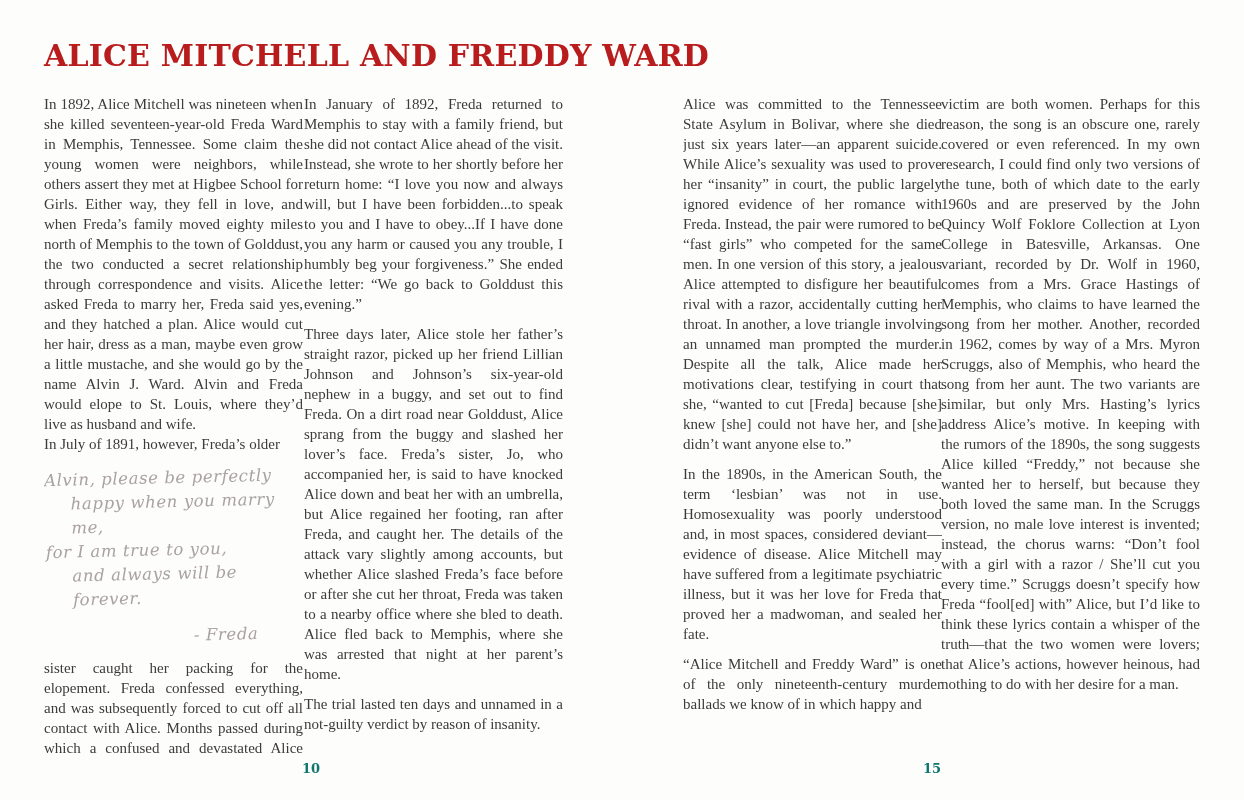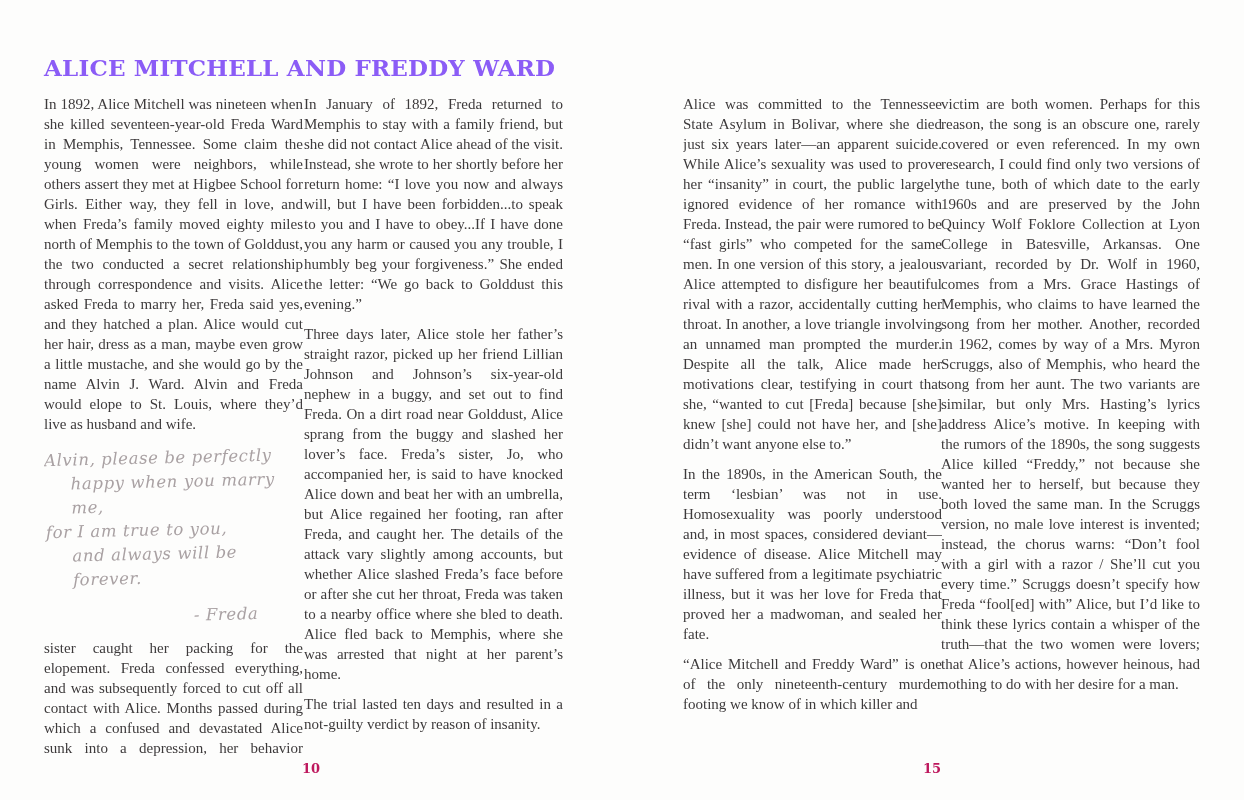--- a/index.html
+++ b/index.html
@@ -6,23 +6,22 @@
   html,body { width:1244px; height:800px; }
   body {
     position:relative;
     background:#fdfdfc;
     font-family:"Liberation Serif", serif;
     overflow:hidden;
   }
   .page-title {
     position:absolute; left:44px; top:38px;
     font-family:"DejaVu Serif", serif;
-    font-weight:700; font-size:23px; letter-spacing:0.2px;
-    color:#8b5cf6;
-    margin-top:16px;
+    font-weight:700; font-size:30px; letter-spacing:0.2px;
+    color:#b91c1c;
   }
   .col {
     position:absolute; top:94px; width:259px; height:662px;
     overflow:hidden;
     font-size:15px; line-height:20px; text-align:justify;
     text-justify:inter-word;
     color:#3d3a3b;
   }
   .col-1 { left:44px; }
   .col-2 { left:304px; }
@@ -38,52 +37,53 @@
     color:#a9a1a3;
     font-size:16.5px; line-height:24px; letter-spacing:0.6px;
     text-align:left;
   }
   .hand-line.ind { padding-left:26px; }
   .hand-sig { margin-top:14px; padding-left:146px; }
   .page-number {
     position:absolute; top:761px; width:42px;
     text-align:center;
     font-family:"DejaVu Serif", serif;
-    font-weight:700; font-size:13px; color:#be185d;
+    font-weight:700; font-size:13px; color:#0f766e;
   }
   .pn-left  { left:290px; }
   .pn-right { left:911px; }
 </style>
 </head>
 <body>
 
 <h1 class="page-title">ALICE MITCHELL AND FREDDY WARD</h1>
 
 <div class="col col-1">
   <p class="para">In 1892, Alice Mitchell was nineteen when she killed seventeen-year-old Freda Ward in Memphis, Tennessee. Some claim the young women were neighbors, while others assert they met at Higbee School for Girls. Either way, they fell in love, and when Freda’s family moved eighty miles north of Memphis to the town of Golddust, the two conducted a secret relationship through correspondence and visits. Alice asked Freda to marry her, Freda said yes, and they hatched a plan. Alice would cut her hair, dress as a man, maybe even grow a little mustache, and she would go by the name Alvin J. Ward. Alvin and Freda would elope to St. Louis, where they’d live as husband and wife.</p>
+  <p class="para">In July of 1891, however, Freda’s older</p>
   <div class="hand-note">
     <div class="hand-line">Alvin, please be perfectly</div>
     <div class="hand-line ind">happy when you marry me,</div>
     <div class="hand-line">for I am true to you,</div>
     <div class="hand-line ind">and always will be forever.</div>
     <div class="hand-sig">- Freda</div>
   </div>
   <p class="para">sister caught her packing for the elopement. Freda confessed everything, and was subsequently forced to cut off all contact with Alice. Months passed during which a confused and devastated Alice sunk into a depression, her behavior growing increasingly erratic.</p>
 </div>
 
 <div class="col col-2">
   <p class="para">In January of 1892, Freda returned to Memphis to stay with a family friend, but she did not contact Alice ahead of the visit. Instead, she wrote to her shortly before her return home: “I love you now and always will, but I have been forbidden...to speak to you and I have to obey...If I have done you any harm or caused you any trouble, I humbly beg your forgiveness.” She ended the letter: “We go back to Golddust this evening.”</p>
   <p class="para gap">Three days later, Alice stole her father’s straight razor, picked up her friend Lillian Johnson and Johnson’s six-year-old nephew in a buggy, and set out to find Freda. On a dirt road near Golddust, Alice sprang from the buggy and slashed her lover’s face. Freda’s sister, Jo, who accompanied her, is said to have knocked Alice down and beat her with an umbrella, but Alice regained her footing, ran after Freda, and caught her. The details of the attack vary slightly among accounts, but whether Alice slashed Freda’s face before or after she cut her throat, Freda was taken to a nearby office where she bled to death. Alice fled back to Memphis, where she was arrested that night at her parent’s home.</p>
-  <p class="para gap">The trial lasted ten days and resulted in a not-guilty verdict by reason of insanity.</p>
+  <p class="para gap">The trial lasted ten days and unnamed in a not-guilty verdict by reason of insanity.</p>
 </div>
 
 <div class="col col-3">
   <p class="para">Alice was committed to the Tennessee State Asylum in Bolivar, where she died just six years later—an apparent suicide. While Alice’s sexuality was used to prove her “insanity” in court, the public largely ignored evidence of her romance with Freda. Instead, the pair were rumored to be “fast girls” who competed for the same men. In one version of this story, a jealous Alice attempted to disfigure her beautiful rival with a razor, accidentally cutting her throat. In another, a love triangle involving an unnamed man prompted the murder. Despite all the talk, Alice made her motivations clear, testifying in court that she, “wanted to cut [Freda] because [she] knew [she] could not have her, and [she] didn’t want anyone else to.”</p>
   <p class="para gap">In the 1890s, in the American South, the term ‘lesbian’ was not in use. Homosexuality was poorly understood and, in most spaces, considered deviant—evidence of disease. Alice Mitchell may have suffered from a legitimate psychiatric illness, but it was her love for Freda that proved her a madwoman, and sealed her fate.</p>
-  <p class="para gap">“Alice Mitchell and Freddy Ward” is one of the only nineteenth-century murder footing we know of in which killer and</p>
+  <p class="para gap">“Alice Mitchell and Freddy Ward” is one of the only nineteenth-century murder ballads we know of in which happy and</p>
 </div>
 
 <div class="col col-4">
   <p class="para">victim are both women. Perhaps for this reason, the song is an obscure one, rarely covered or even referenced. In my own research, I could find only two versions of the tune, both of which date to the early 1960s and are preserved by the John Quincy Wolf Foklore Collection at Lyon College in Batesville, Arkansas. One variant, recorded by Dr. Wolf in 1960, comes from a Mrs. Grace Hastings of Memphis, who claims to have learned the song from her mother. Another, recorded in 1962, comes by way of a Mrs. Myron Scruggs, also of Memphis, who heard the song from her aunt. The two variants are similar, but only Mrs. Hasting’s lyrics address Alice’s motive. In keeping with the rumors of the 1890s, the song suggests Alice killed “Freddy,” not because she wanted her to herself, but because they both loved the same man. In the Scruggs version, no male love interest is invented; instead, the chorus warns: “Don’t fool with a girl with a razor / She’ll cut you every time.” Scruggs doesn’t specify how Freda “fool[ed] with” Alice, but I’d like to think these lyrics contain a whisper of the truth—that the two women were lovers; that Alice’s actions, however heinous, had nothing to do with her desire for a man.</p>
 </div>
 
 <div class="page-number pn-left">10</div>
 <div class="page-number pn-right">15</div>
 
 </body></html>

